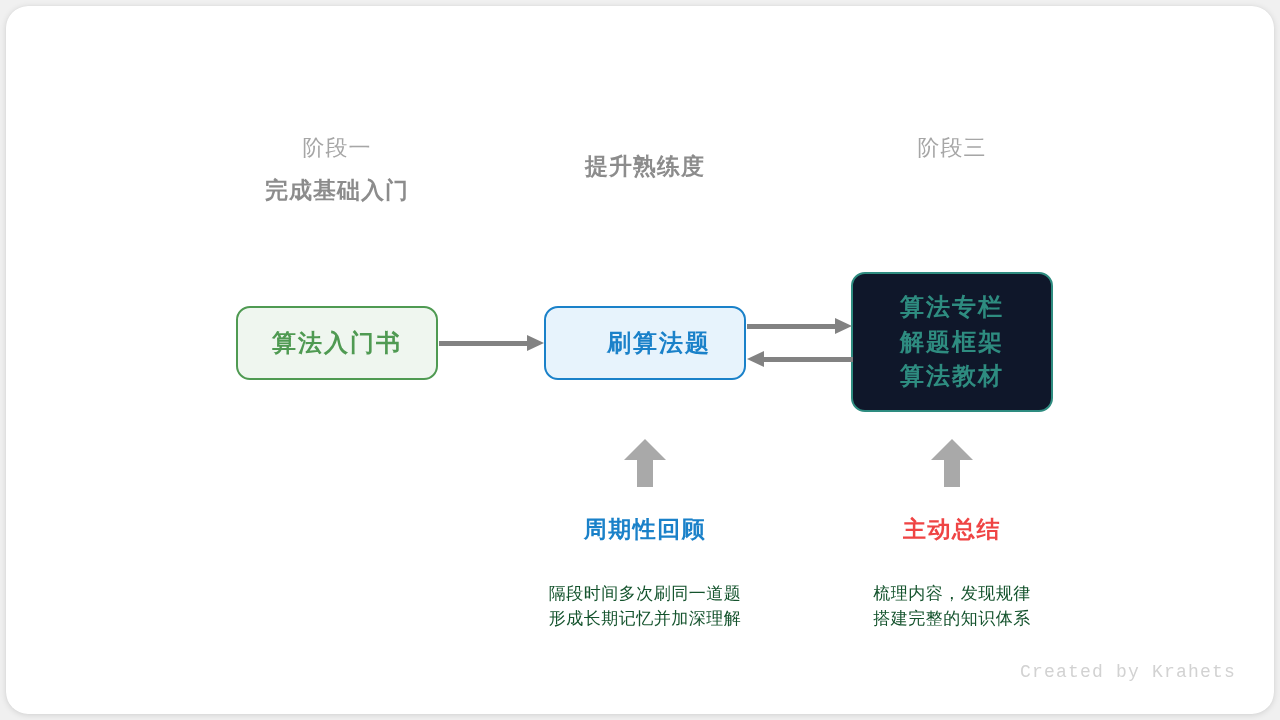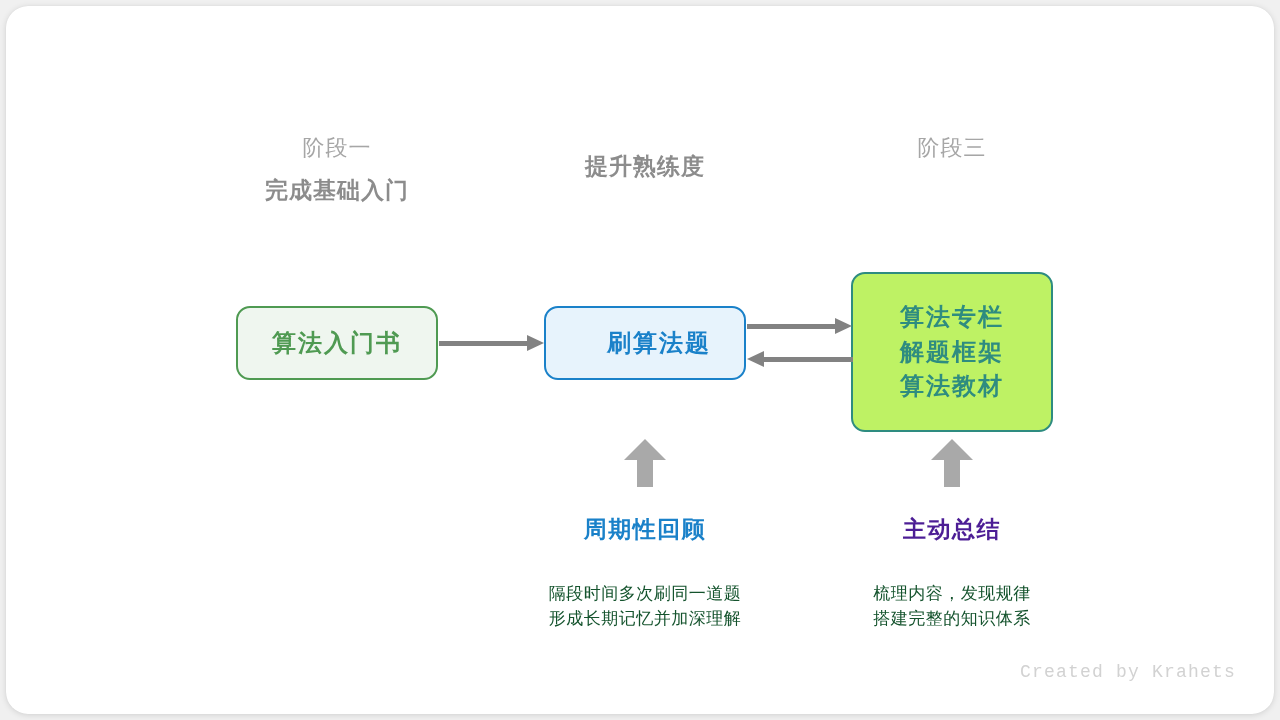--- a/index.html
+++ b/index.html
@@ -78,23 +78,23 @@
     width: 202px; height: 74px;
     border: 2.5px solid #1a81c9;
     background: #e7f3fc;
     color: #1a81c9;
     font-size: 24px;
     padding-left: 28px;
   }
 
   #node-system {
     left: 845px; top: 266px;
-    width: 202px; height: 160px;
+    width: 202px; height: 140px;
     border: 2.5px solid #2e8c80;
-    background: #bef264;
+    background: #0f172a;
     color: #2e8c80;
     font-size: 24px;
   }
   #node-system .line { line-height: 1.44; }
 
   
   .h-arrow { position: absolute; }
   .h-arrow .shaft {
     position: absolute;
     height: 5px;
@@ -169,21 +169,21 @@
     margin-top: 40px;
     font-size: 17px;
     color: #14532d;
     line-height: 1.45;
     letter-spacing: 0.5px;
     white-space: nowrap;
   }
   #note-review { left: 489px; top: 511px; }
   #note-review .note-title { color: #1a81c9; }
   #note-summary { left: 796px; top: 511px; }
-  #note-summary .note-title { color: #4c1d95; }
+  #note-summary .note-title { color: #ef4444; }
 
   
   #credit {
     position: absolute;
     right: 38px;
     bottom: 32px;
     font-family: "Liberation Mono", "DejaVu Sans Mono", monospace;
     font-size: 18px;
     color: #d2d2d2;
     letter-spacing: 1.2px;

